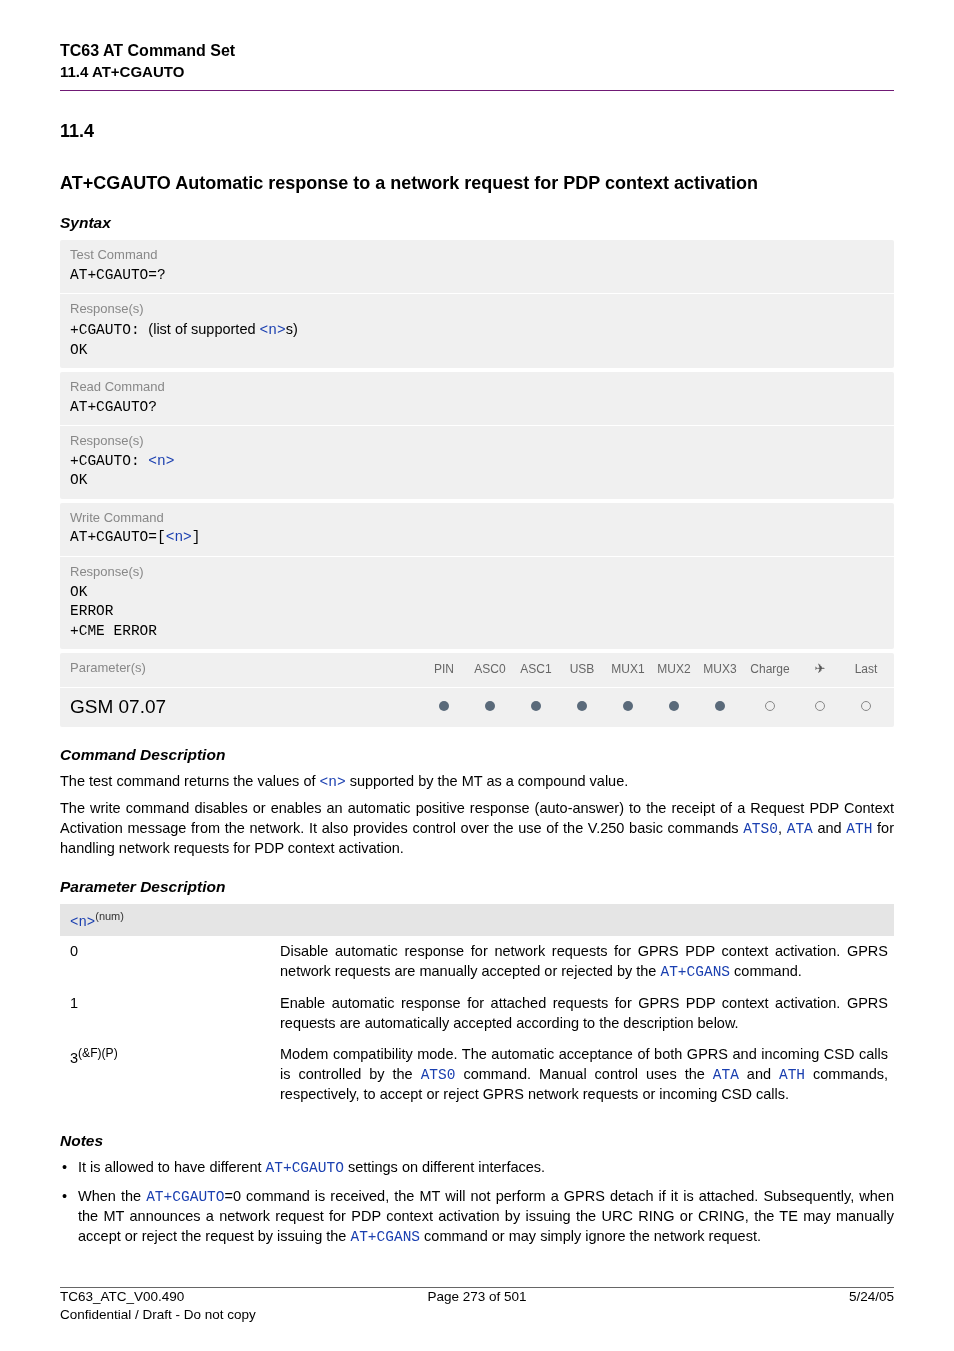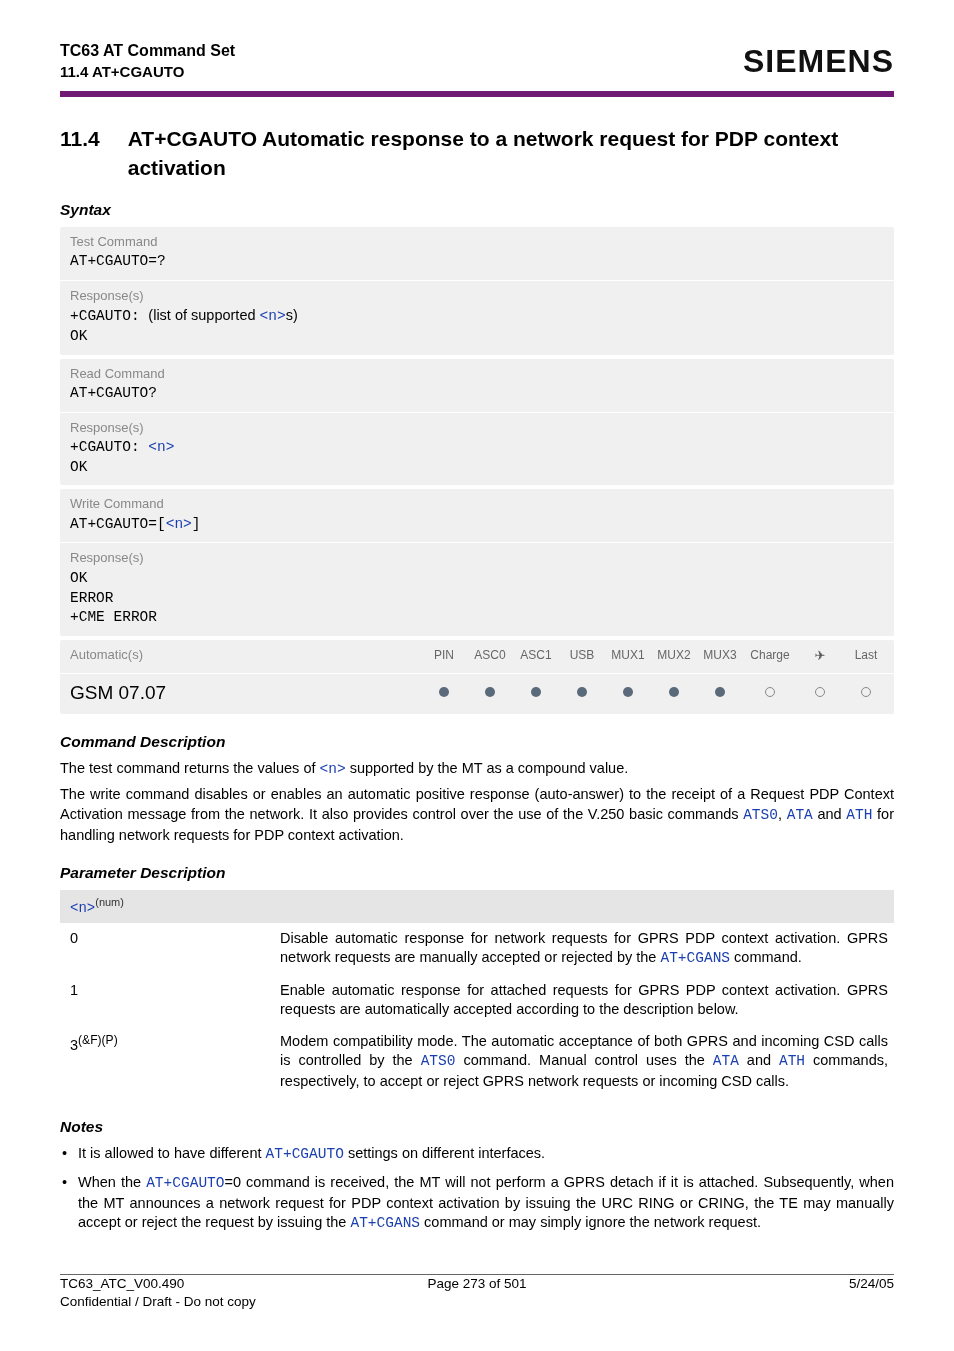--- a/index.html
+++ b/index.html
@@ -11,38 +11,39 @@
     color: #000;
     font-size: 14.5px;
     line-height: 1.35;
   }
   .page { padding: 40px 60px 30px 60px; }
   .header {
     display: flex;
     justify-content: space-between;
     align-items: flex-start;
     padding-bottom: 8px;
-    border-bottom: 6px solid #701a75;
+    border-bottom: 1px solid #701a75;
     margin-bottom: 28px;
   }
   .header-left { font-weight: bold; font-size: 16px; }
   .header-left .line2 { font-size: 15px; }
   .brand {
     font-family: Arial, Helvetica, sans-serif;
     font-weight: 900;
     font-size: 32px;
     letter-spacing: 1px;
     color: #111;
   }
   h2.section-title {
-    font-size: 21px;
+    font-size: 18px;
     font-weight: bold;
     margin: 10px 0 18px 0;
     display: flex;
     gap: 28px;
+    flex-direction: column;
   }
   h2.section-title .num { white-space: nowrap; }
   .subhead {
     font-weight: bold;
     font-style: italic;
     font-size: 15.5px;
     margin: 18px 0 6px 0;
   }
   .syntax-block {
     background: #f0f0f0;
@@ -112,21 +113,20 @@
 </head>
 <body>
 
 <div class="page">
 
   <div class="header">
     <div class="header-left">
       <div>TC63 AT Command Set</div>
       <div class="line2">11.4 AT+CGAUTO</div>
     </div>
-    <div class="brand">SIEMENS</div>
   </div>
 
   <h2 class="section-title">
     <span class="num">11.4</span>
     <span>AT+CGAUTO   Automatic response to a network request for PDP context activation</span>
   </h2>
 
   <div class="subhead">Syntax</div>
 
   <div class="syntax-block">
@@ -171,21 +171,21 @@
       <div class="sb-label">Response(s)</div>
       <div class="mono">OK</div>
       <div class="mono">ERROR</div>
       <div class="mono">+CME ERROR</div>
     </div>
   </div>
 
   <div class="syntax-block">
     <div class="sb-inner ref-row">
       <div class="ref-left">
-        <div class="sb-label">Automatic(s)</div>
+        <div class="sb-label">Parameter(s)</div>
       </div>
       <div class="ref-grid">
         <div class="col">PIN</div>
         <div class="col">ASC0</div>
         <div class="col">ASC1</div>
         <div class="col">USB</div>
         <div class="col">MUX1</div>
         <div class="col">MUX2</div>
         <div class="col">MUX3</div>
         <div class="col w">Charge</div>

